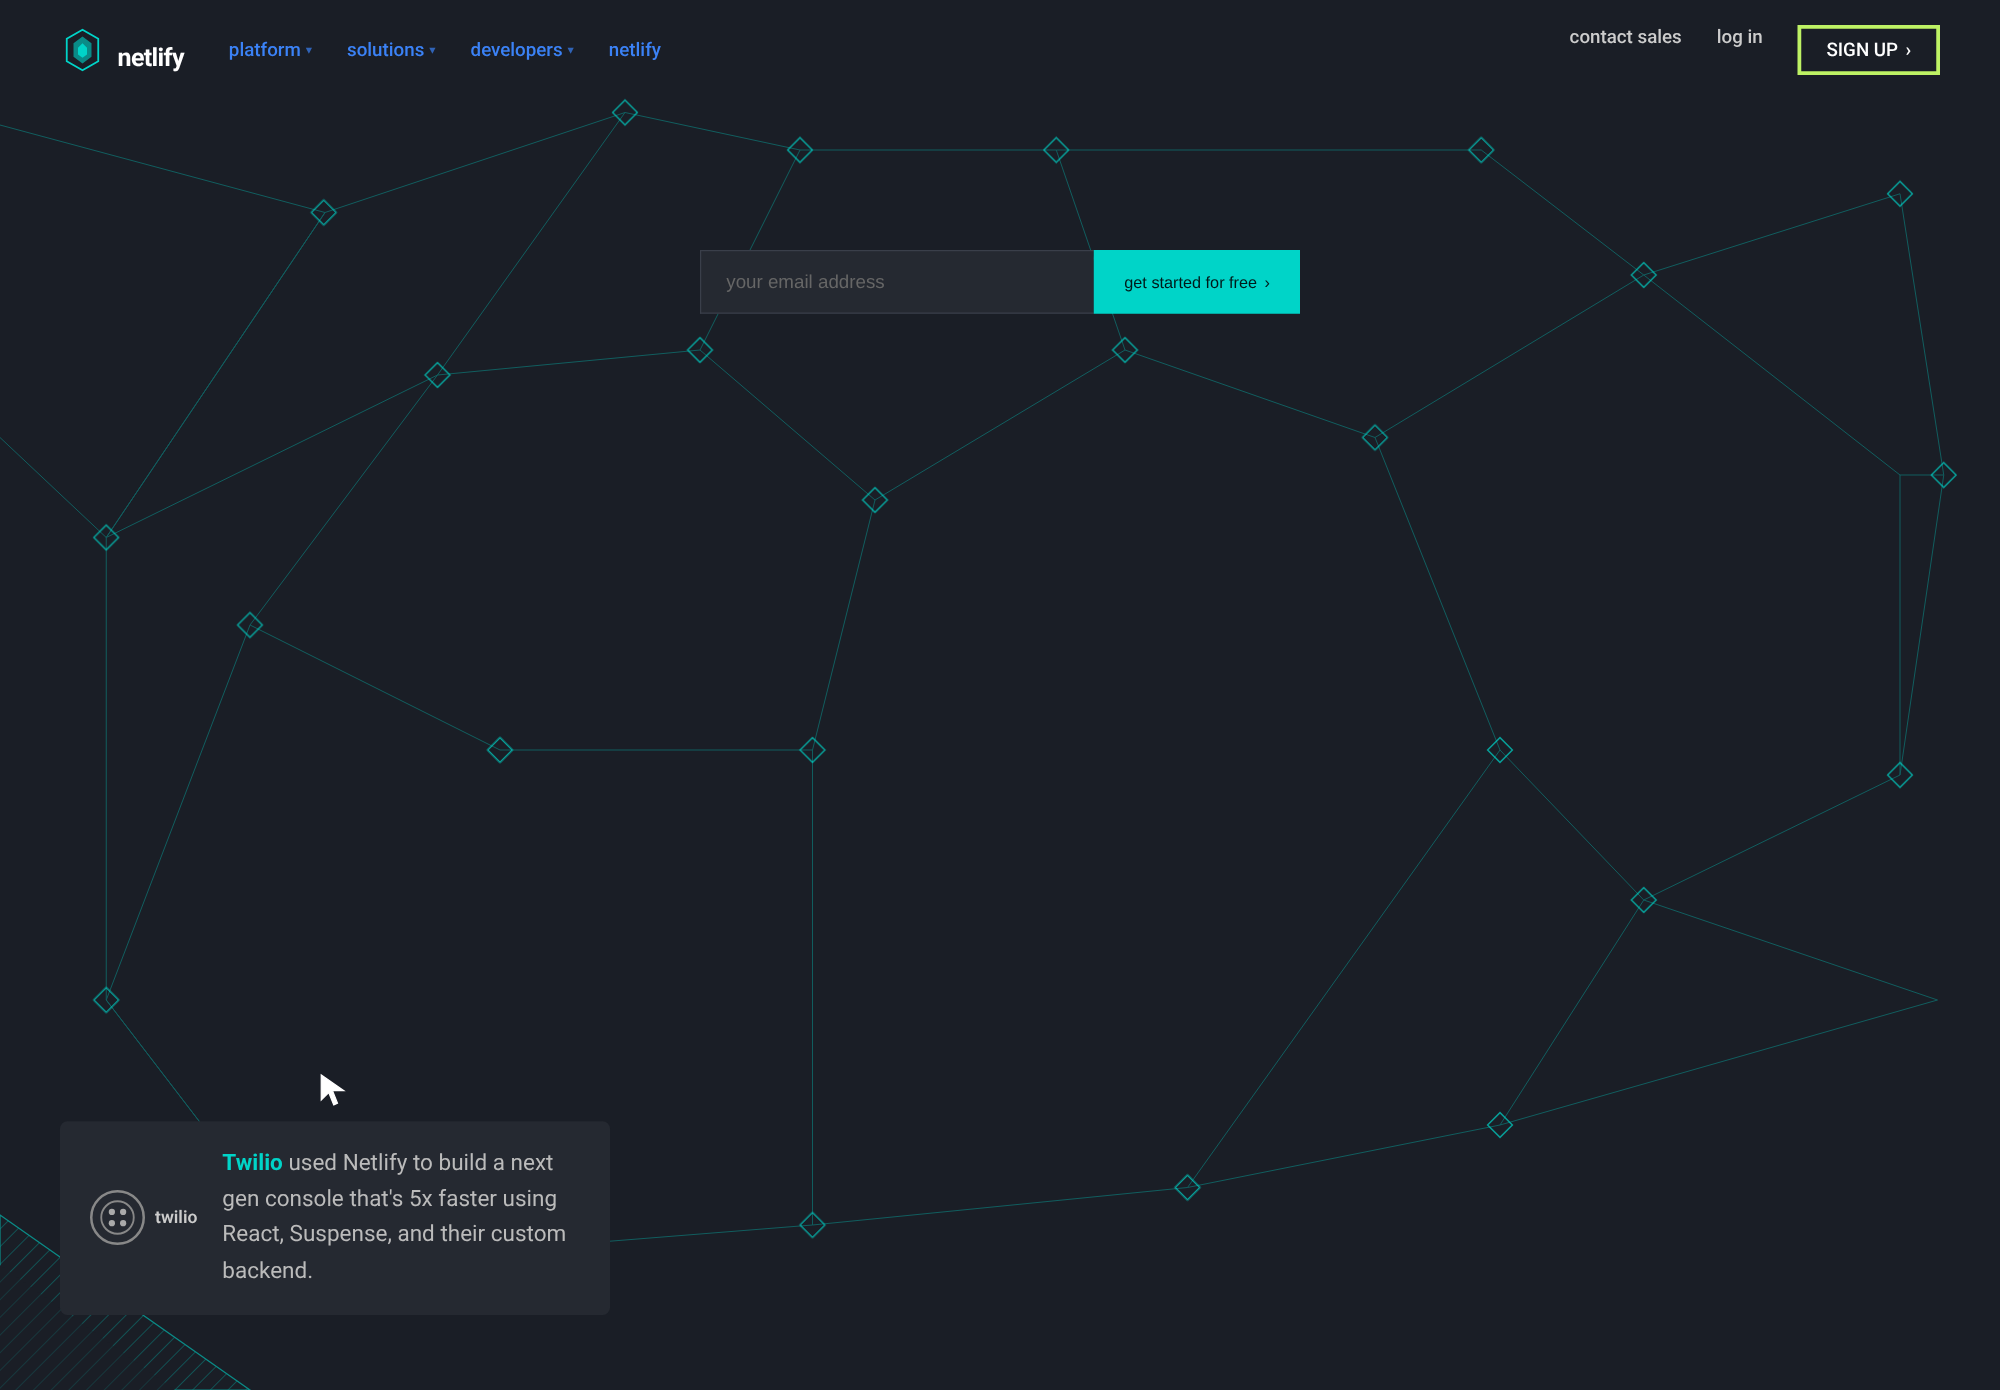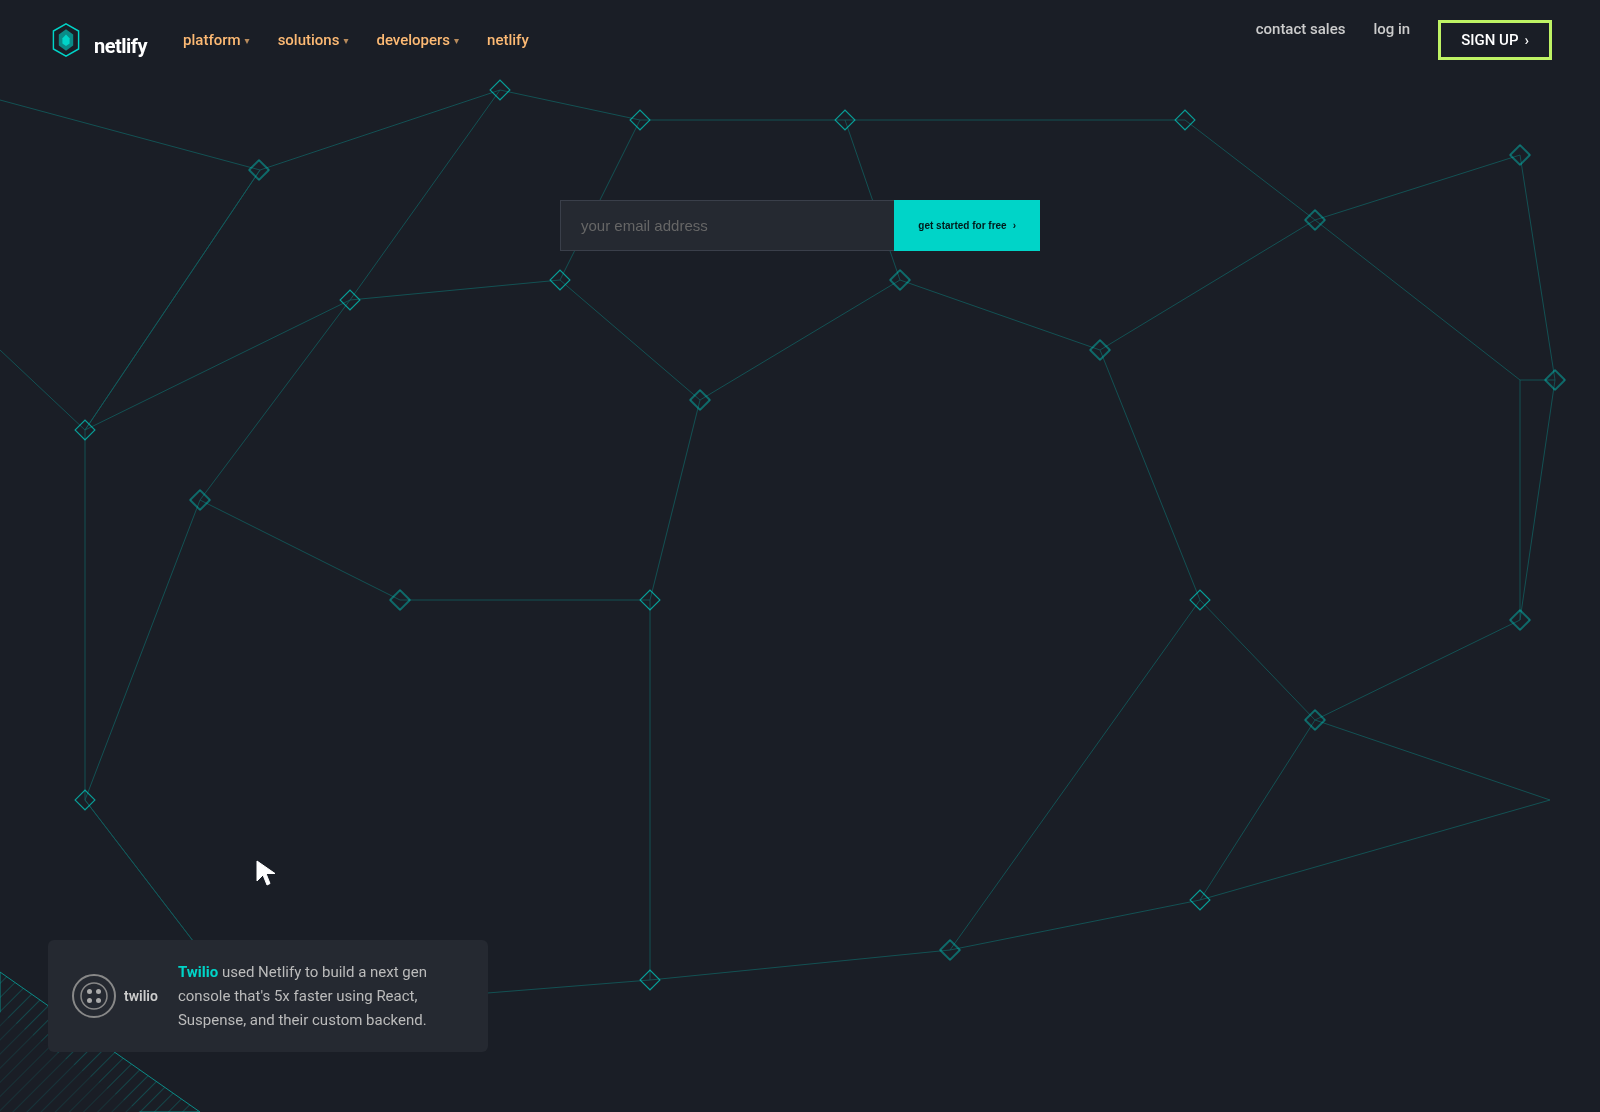--- a/index.html
+++ b/index.html
@@ -57,21 +57,21 @@
     }
 
     .nav-links {
       display: flex;
       align-items: center;
       gap: 28px;
       list-style: none;
     }
 
     .nav-links li a {
-      color: #fdba74;
+      color: #3b82f6;
       text-decoration: none;
       font-size: 15px;
       font-weight: 500;
       display: flex;
       align-items: center;
       gap: 4px;
       justify-content: center;
     }
 
     .chevron {
@@ -148,22 +148,22 @@
       outline: none;
     }
 
     .cta-input::placeholder { color: #666; }
 
     .cta-button {
       background: #00d4c8;
       color: #001a1a;
       border: none;
       padding: 16px 24px;
-      font-size: 10px;
-      font-weight: 700;
+      font-size: 13px;
+      font-weight: 400;
       cursor: pointer;
       white-space: nowrap;
       display: flex;
       align-items: center;
       gap: 6px;
     }
 
     
     .testimonial-card {
       position: absolute;
@@ -198,21 +198,21 @@
       color: #aaa;
     }
 
     .twilio-name {
       color: #ccc;
       font-size: 14px;
       font-weight: 600;
     }
 
     .testimonial-text {
-      font-size: 15px;
+      font-size: 18px;
       line-height: 1.6;
       color: #bbb;
     }
 
     .testimonial-text .brand {
       color: #00d4c8;
       font-weight: 700;
     }
 
     

